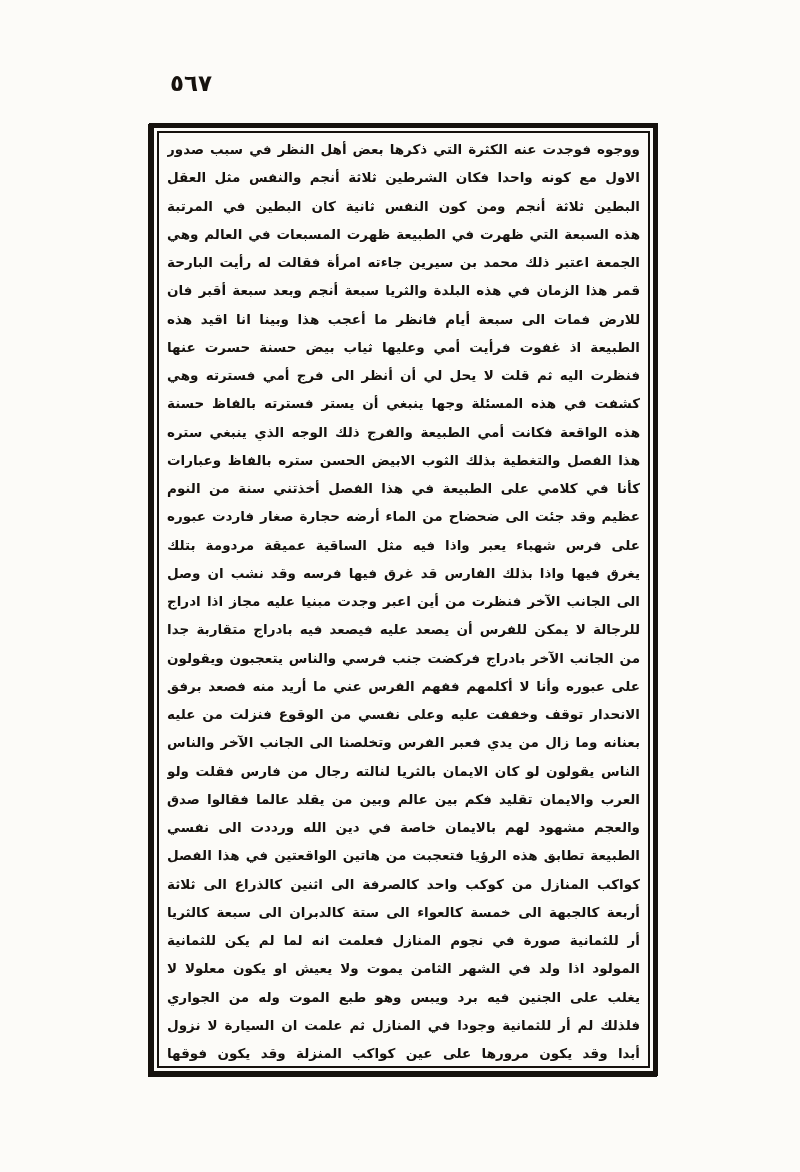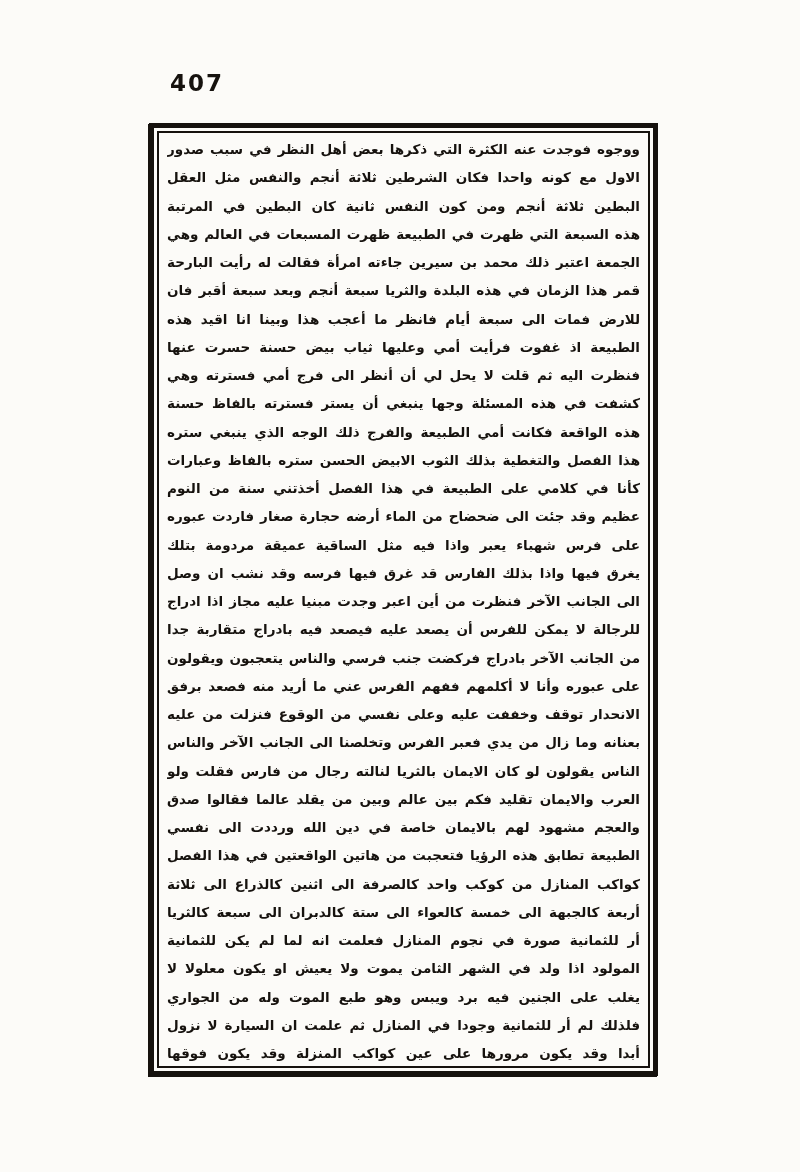--- a/index.html
+++ b/index.html
@@ -54,21 +54,21 @@
     text-align-last: justify;
     white-space: normal;
     word-spacing: 1px;
   }
 </style>
 </head>
 <body>
 
 <div class="page">
 
-  <div class="page-number">407</div>
+  <div class="page-number">٥٦٧</div>
 
   <div class="frame-outer">
     <div class="frame-inner">
       <div class="text-area">
           <div class="line">ووجوه فوجدت عنه الكثرة التي ذكرها بعض أهل النظر في سبب صدور الكثرة عن العقل</div>
           <div class="line">الاول مع كونه واحدا فكان الشرطين ثلاثة أنجم والنفس مثل العقل في ذلك فكان</div>
           <div class="line">البطين ثلاثة أنجم ومن كون النفس ثانية كان البطين في المرتبة الثانية من الشرطين وعن</div>
           <div class="line">هذه السبعة التي ظهرت في الطبيعة ظهرت المسبعات في العالم وهي أيضا السبعة الايام أيام</div>
           <div class="line">الجمعة اعتبر ذلك محمد بن سيرين جاءته امرأة فقالت له رأيت البارحة القمر في الثريا فقال أنا</div>
           <div class="line">قمر هذا الزمان في هذه البلدة والثريا سبعة أنجم وبعد سبعة أقبر فان الثريا من الثرى وهو اسم</div>

